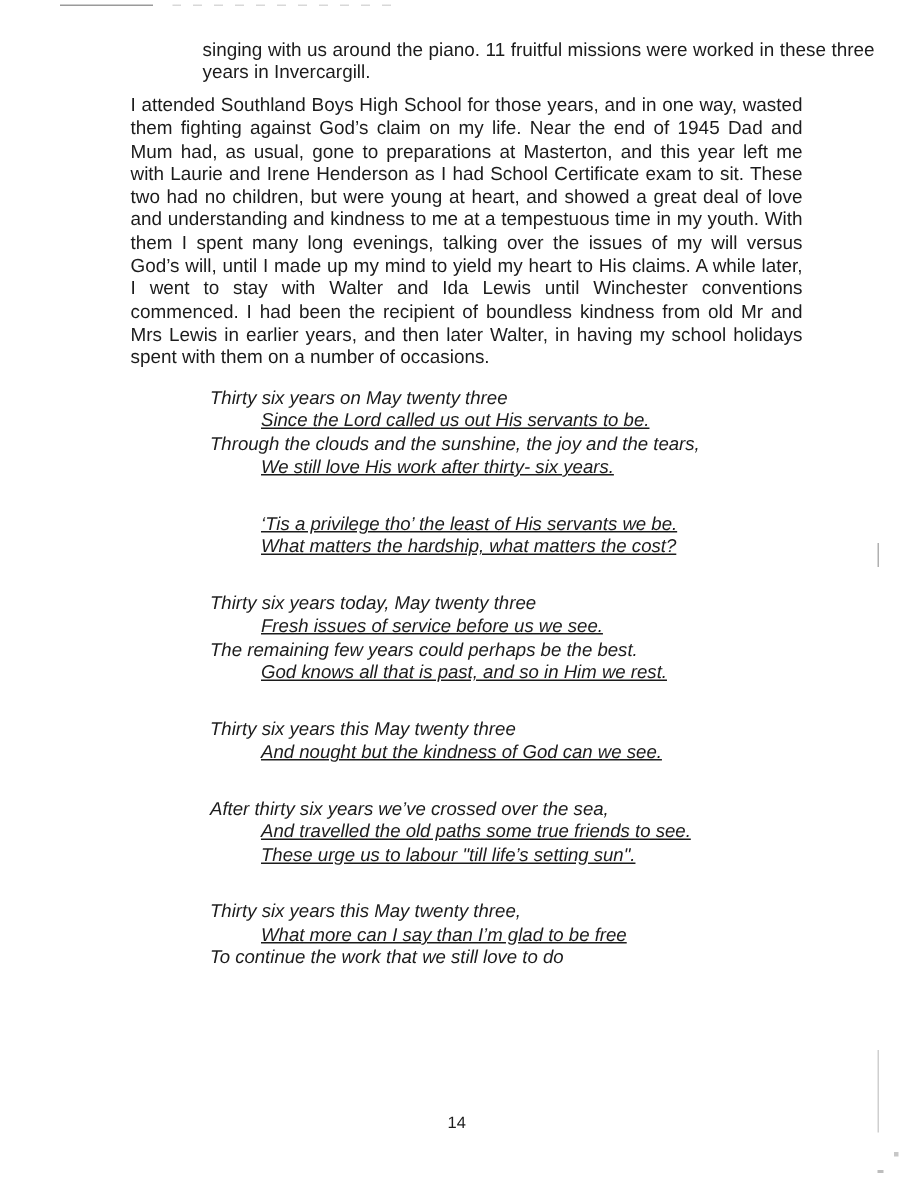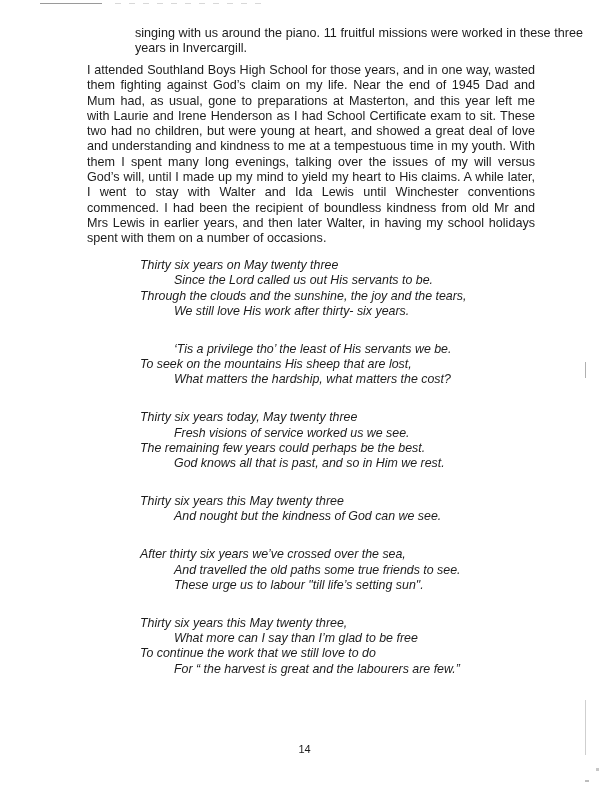--- a/index.html
+++ b/index.html
@@ -63,21 +63,21 @@
       line-height: 15.3px;
       margin: 0;
     }
     .stanza {
       margin: 0 0 22.6px 0;
     }
     .line {
       display: block;
       white-space: nowrap;
     }
-    .line.indent { padding-left: 34px; }
+    .line.indent { padding-left: 34px; text-decoration: underline; }
     .line.signature { padding-left: 103px; }
 
     .page-number {
       position: absolute;
       left: 0;
       width: 609px;
       top: 743px;
       text-align: center;
       font-size: 11px;
     }
@@ -97,39 +97,37 @@
 
 <div class="poem">
   <div class="stanza">
     <span class="line">Thirty  six  years  on  May  twenty  three</span>
     <span class="line indent">Since the Lord called us out His servants to be.</span>
     <span class="line">Through the clouds and the sunshine, the joy and the tears,</span>
     <span class="line indent">We still love His work after thirty- six years.</span>
   </div>
   <div class="stanza">
     <span class="line indent">‘Tis a privilege tho’ the least of His servants we be.</span>
-    <span class="line">To seek on the mountains His sheep that are lost,</span>
     <span class="line indent">What matters the hardship, what matters the cost?</span>
   </div>
   <div class="stanza">
     <span class="line">Thirty six years today, May twenty three</span>
-    <span class="line indent">Fresh visions of service worked us we see.</span>
+    <span class="line indent">Fresh issues of service before us we see.</span>
     <span class="line">The remaining few years could perhaps be the best.</span>
     <span class="line indent">God knows all that is past, and so in Him we rest.</span>
   </div>
   <div class="stanza">
     <span class="line">Thirty six years this May twenty three</span>
     <span class="line indent">And nought but the kindness of God can we see.</span>
   </div>
   <div class="stanza">
     <span class="line">After thirty six years we’ve crossed over the sea,</span>
     <span class="line indent">And travelled the old paths some true friends to see.</span>
     <span class="line indent">These urge us to labour "till life’s setting sun".</span>
   </div>
   <div class="stanza" style="margin-bottom:0">
     <span class="line">Thirty six years this May twenty three,</span>
     <span class="line indent">What more can I say than I’m glad to be free</span>
     <span class="line">To continue the work that we still love to do</span>
-    <span class="line indent">For “ the harvest is great and the labourers are few.”</span>
   </div>
 </div>
 
 <div class="page-number">14</div>
 
 </body></html>

